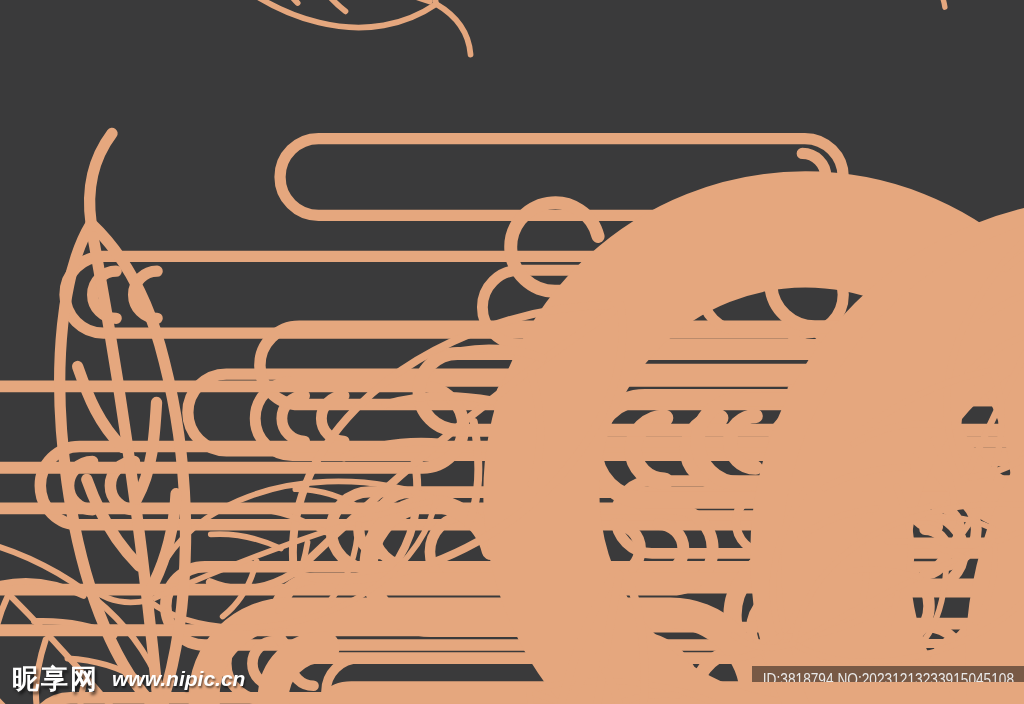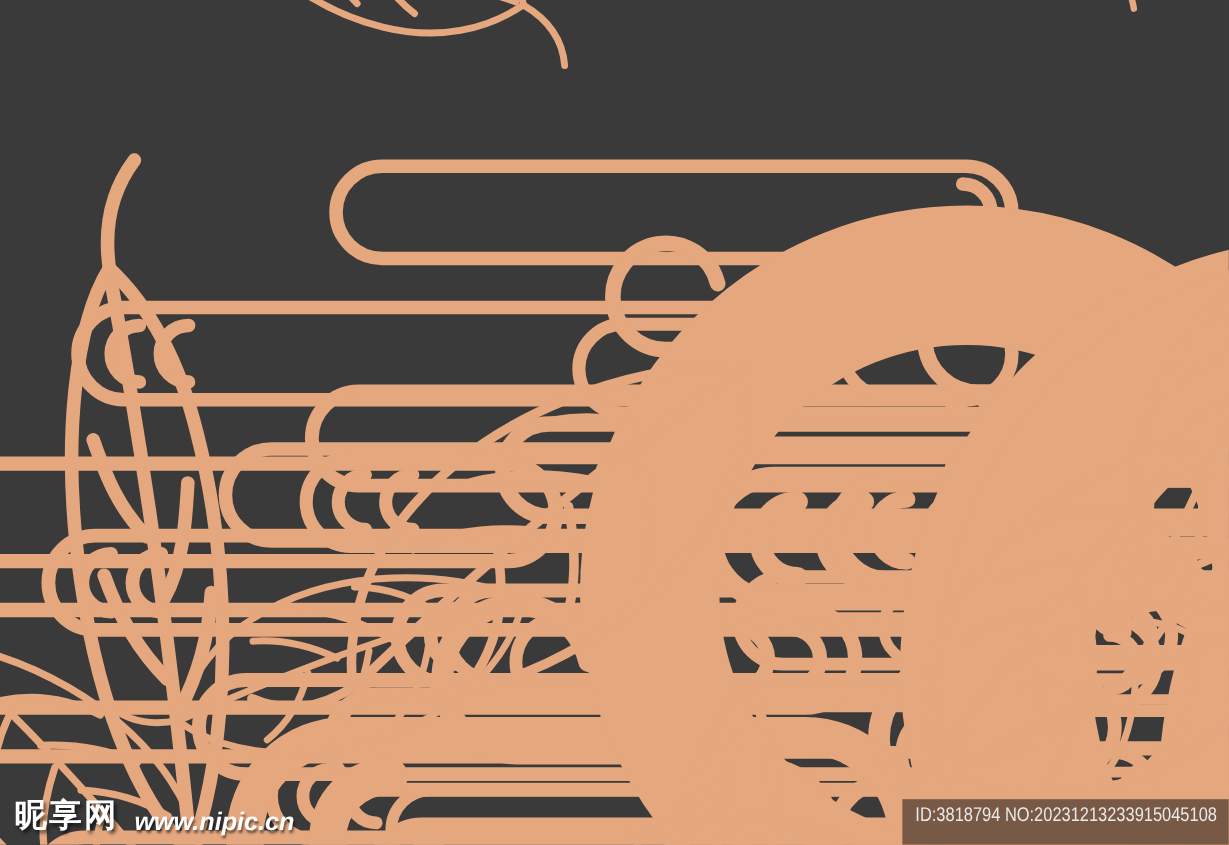--- a/index.html
+++ b/index.html
@@ -17,35 +17,35 @@
     stroke:var(--line);
     stroke-width:2.2;
     stroke-linecap:round;
     stroke-linejoin:round;
   }
   #sym-leaf rect,#sym-leaf path,#sym-leafn rect,#sym-leafn path{stroke-width:1.7;}
   symbol{overflow:visible;}
 
   .wm-left{
     position:absolute;left:12px;top:660px;height:38px;
-    display:flex;align-items:flex-end;white-space:nowrap;
+    display:flex;align-items:center;white-space:nowrap;
     z-index:5;
   }
   .wm-site{
     font-size:27px;font-weight:900;letter-spacing:2px;color:#ffffff;
     text-shadow:2px 3px 3px rgba(0,0,0,0.6);
     line-height:38px;
   }
   .wm-url{
     margin-left:13px;
     font-size:21px;font-weight:bold;font-style:italic;color:#ffffff;
     text-shadow:1px 2px 2px rgba(0,0,0,0.55);
   }
   .wm-strip{
-    position:absolute;left:752px;top:666px;right:0;height:38px;
+    position:absolute;left:752px;top:666px;right:0;height:16px;
     background:rgba(12,12,12,0.5);
     z-index:5;
     overflow:hidden;
   }
   .wm-id{
     display:inline-block;
     padding-left:13px;
     font-size:16.5px;color:#e9e9e9;line-height:26px;
     white-space:nowrap;
     transform:scaleX(0.83);

